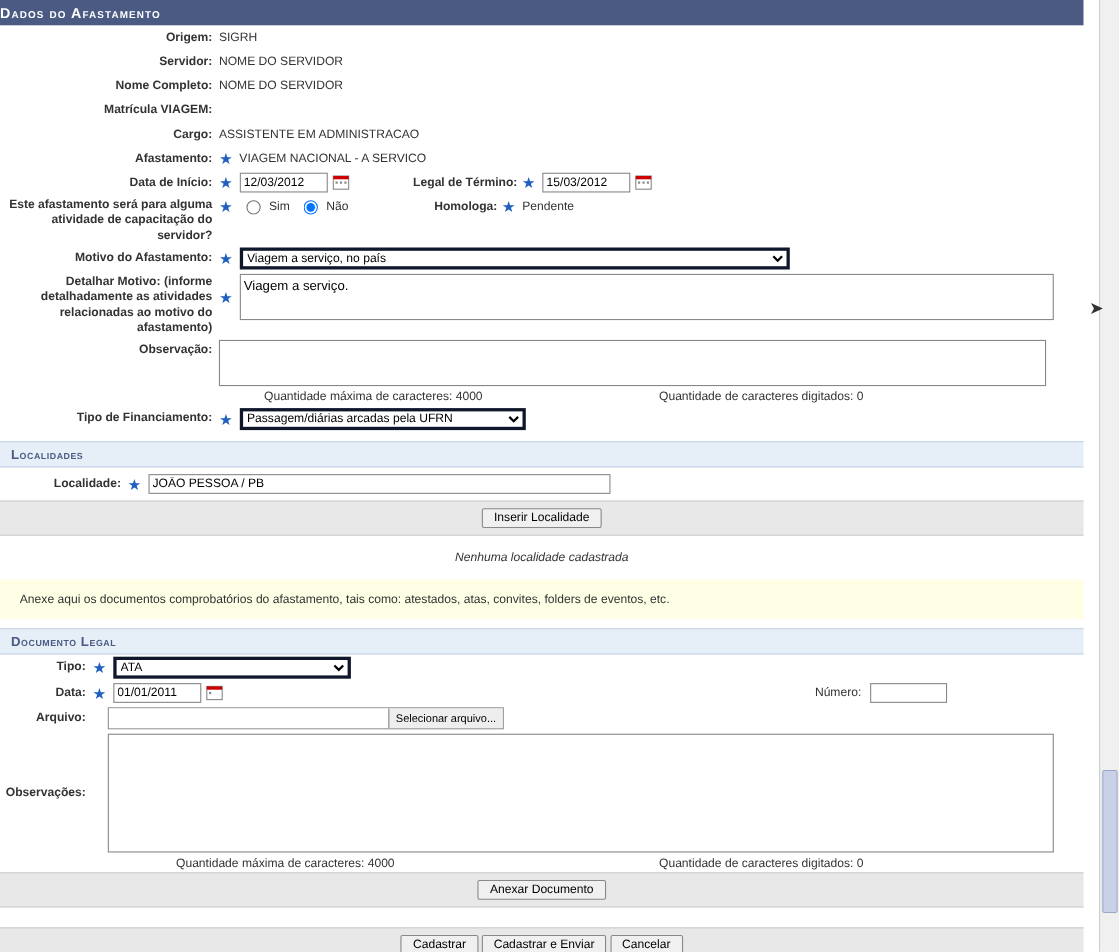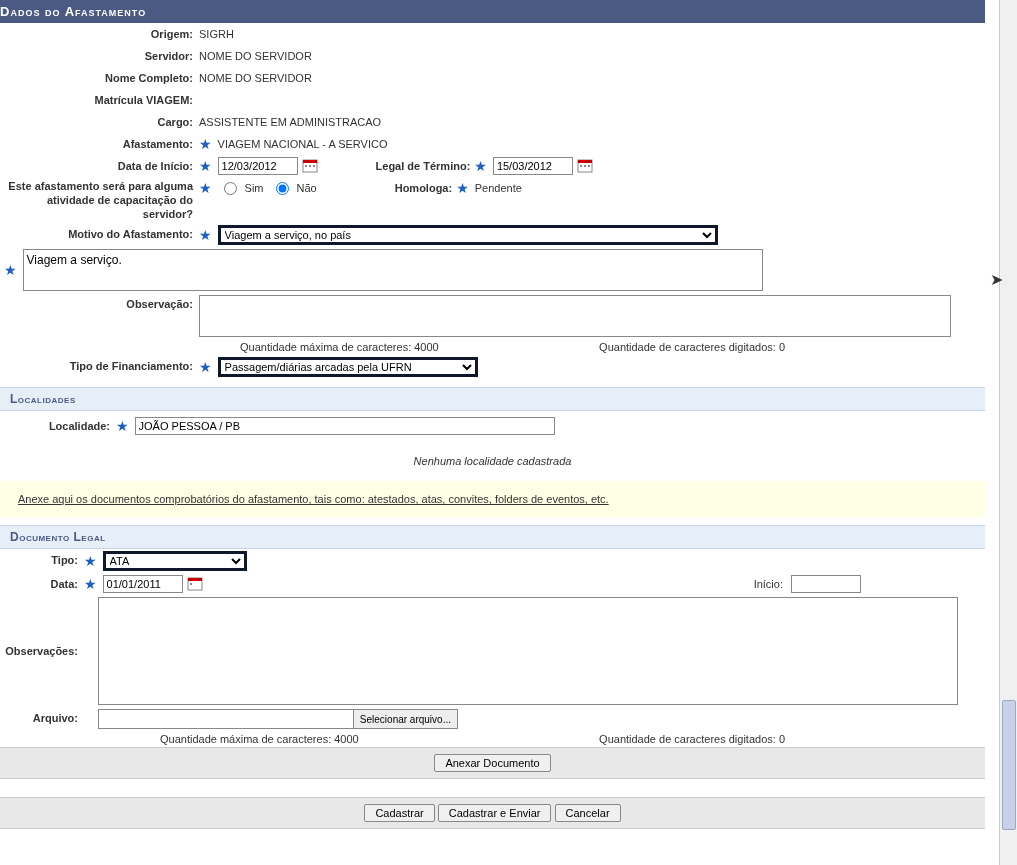--- a/index.html
+++ b/index.html
@@ -13,21 +13,21 @@
   .value-col { flex: 1; display: flex; align-items: center; gap: 4px; line-height: 18px; }
   .star { color: #1e5fbf; font-size: 14px; margin-right: 2px; }
   input[type="text"] { border: 1px solid #888; font-family: inherit; font-size: 11px; padding: 1px 3px; height: 18px; }
   select { border: 3px solid #0f172a; font-family: inherit; font-size: 11px; height: 20px; background: #fff; }
   textarea { border: 1px solid #888; font-family: inherit; font-size: 12px; padding: 3px; resize: none; }
   .cal-icon { display: inline-block; width: 16px; height: 16px; position: relative; cursor: pointer; }
   .cal-icon svg { width: 16px; height: 16px; }
   .button-bar { background: #e8e8e8; border-top: 1px solid #ccc; border-bottom: 1px solid #ccc; padding: 6px; text-align: center; }
   button { font-family: inherit; font-size: 11px; padding: 2px 10px; background: #f0f0f0; border: 1px solid #888; border-radius: 2px; cursor: pointer; }
   .info-msg { text-align: center; font-style: italic; padding: 14px 0; }
-  .yellow-note { background: #ffffe6; padding: 12px 18px; font-style: normal; text-decoration: underline; }
+  .yellow-note { background: #ffffe6; padding: 12px 18px; font-style: normal; }
   .char-count { display: flex; justify-content: space-between; padding: 2px 10px; font-size: 11px; }
   .radio-group { display: inline-flex; align-items: center; gap: 6px; }
   input[type="radio"] { margin: 0 2px 0 6px; }
   .file-wrap { display: flex; align-items: center; border: 1px solid #888; padding: 0; height: 20px; width: 360px; }
   .file-wrap input { border: none; flex: 1; height: 18px; }
   .file-wrap button { height: 18px; font-size: 10px; padding: 0 6px; border-radius: 0; border: none; border-left: 1px solid #888; background: #eee; }
   .scrollbar { position: fixed; right: 0; top: 0; width: 18px; height: 865px; background: #f0f0f0; border-left: 1px solid #ccc; }
   .scrollbar .thumb { position: absolute; left: 2px; width: 14px; background: #c8d1e8; border: 1px solid #9aa8c8; border-radius: 2px; }
   .scrollbar .thumb.top { top: 700px; height: 130px; }
   .cursor { position: fixed; left: 990px; top: 270px; font-size: 16px; pointer-events: none; }
@@ -113,20 +113,21 @@
   <div class="form-row">
     <div class="label-col">Motivo do Afastamento:</div>
     <div class="value-col">
       <span class="star">★</span>
       <select style="width:500px">
         <option>Viagem a serviço, no país</option>
       </select>
     </div>
   </div>
   <div class="form-row">
+    <div class="label-col multi">Detalhar Motivo: (informe detalhadamente as atividades relacionadas ao motivo do afastamento)</div>
     <div class="value-col">
       <span class="star">★</span>
       <textarea style="width: 740px; height: 42px;">Viagem a serviço.</textarea>
     </div>
   </div>
   <div class="form-row">
     <div class="label-col">Observação:</div>
     <div class="value-col">
       <textarea style="width: 752px; height: 42px;"></textarea>
     </div>
@@ -146,67 +147,70 @@
   </div>
 
   <div class="section-bar">Localidades</div>
   <div class="form-row" style="padding:6px">
     <div class="label-col" style="width:110px">Localidade:</div>
     <div class="value-col">
       <span class="star">★</span>
       <input type="text" style="width: 420px;" value="JOÃO PESSOA / PB">
     </div>
   </div>
+  <div class="button-bar">
+    <button>Inserir Localidade</button>
+  </div>
   <div class="info-msg">Nenhuma localidade cadastrada</div>
   <div class="yellow-note">Anexe aqui os documentos comprobatórios do afastamento, tais como: atestados, atas, convites, folders de eventos, etc.</div>
 
   <div class="section-bar">Documento Legal</div>
   <div class="form-row">
     <div class="label-col" style="width:80px">Tipo:</div>
     <div class="value-col">
       <span class="star">★</span>
-      <select style="width:144px">
+      <select style="width:216px">
         <option>ATA</option>
       </select>
     </div>
   </div>
   <div class="form-row">
     <div class="label-col" style="width:80px">Data:</div>
     <div class="value-col">
       <span class="star">★</span>
       <input type="text" style="width: 80px;" value="01/01/2011">
       <span class="cal-icon">
         <svg viewBox="0 0 16 16">
             <rect x="1" y="2" width="14" height="12" fill="#fff" stroke="#888"></rect>
             <rect x="1" y="2" width="14" height="3" fill="#c00"></rect>
             <rect x="3" y="7" width="2" height="2" fill="#888"></rect>
           </svg>
       </span>
       <span style="flex:1"></span>
-      <span style="font-weight:normal;margin-right:4px">Início:</span>
+      <span style="font-weight:normal;margin-right:4px">Número:</span>
       <input type="text" style="width: 70px; margin-right: 120px;">
-    </div>
-  </div>
-  <div class="form-row" style="align-items:center">
-    <div class="label-col" style="width:80px">Observações:</div>
-    <div class="value-col">
-      <span style="width:10px"></span>
-      <textarea style="width: 860px; height: 108px;"></textarea>
     </div>
   </div>
   <div class="form-row">
     <div class="label-col" style="width:80px">Arquivo:</div>
     <div class="value-col">
       <span style="width:10px"></span>
       <div class="file-wrap">
         <input type="text" style="">
         <button>Selecionar arquivo...</button>
       </div>
     </div>
   </div>
+  <div class="form-row" style="align-items:center">
+    <div class="label-col" style="width:80px">Observações:</div>
+    <div class="value-col">
+      <span style="width:10px"></span>
+      <textarea style="width: 860px; height: 108px;"></textarea>
+    </div>
+  </div>
   <div class="char-count" style="padding-left:160px;padding-right:200px">
     <span>Quantidade máxima de caracteres: 4000</span>
     <span>Quantidade de caracteres digitados: 0</span>
   </div>
   <div class="button-bar">
     <button>Anexar Documento</button>
   </div>
 
   <div style="height:18px"></div>
 

